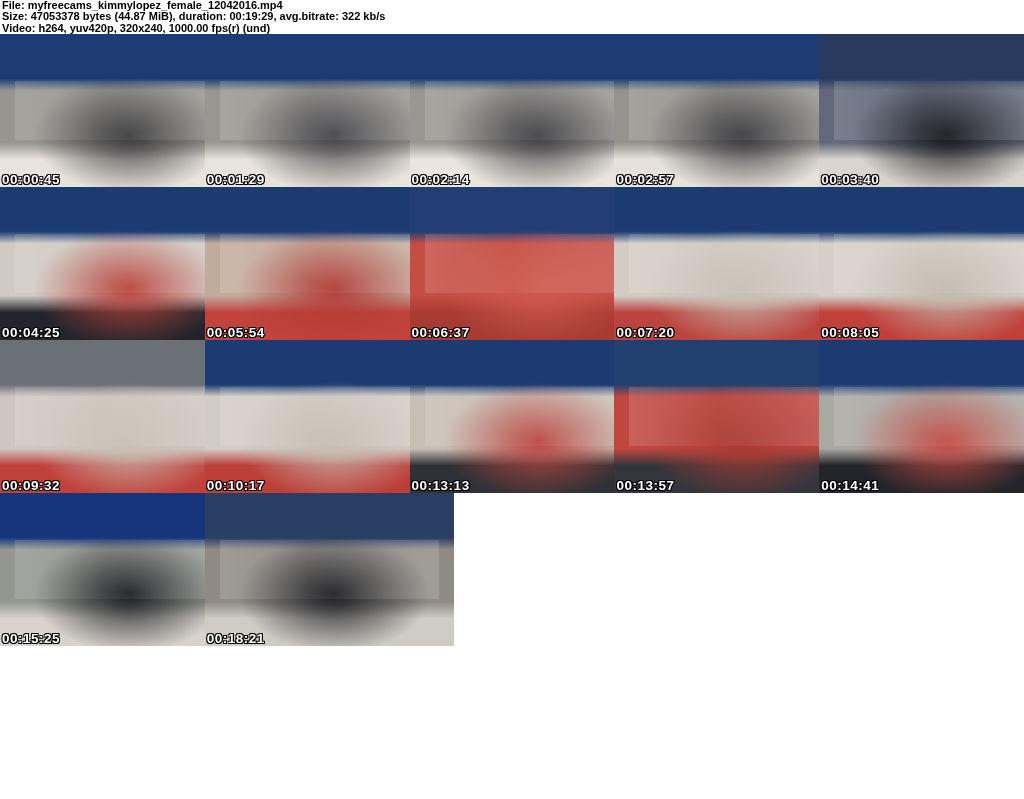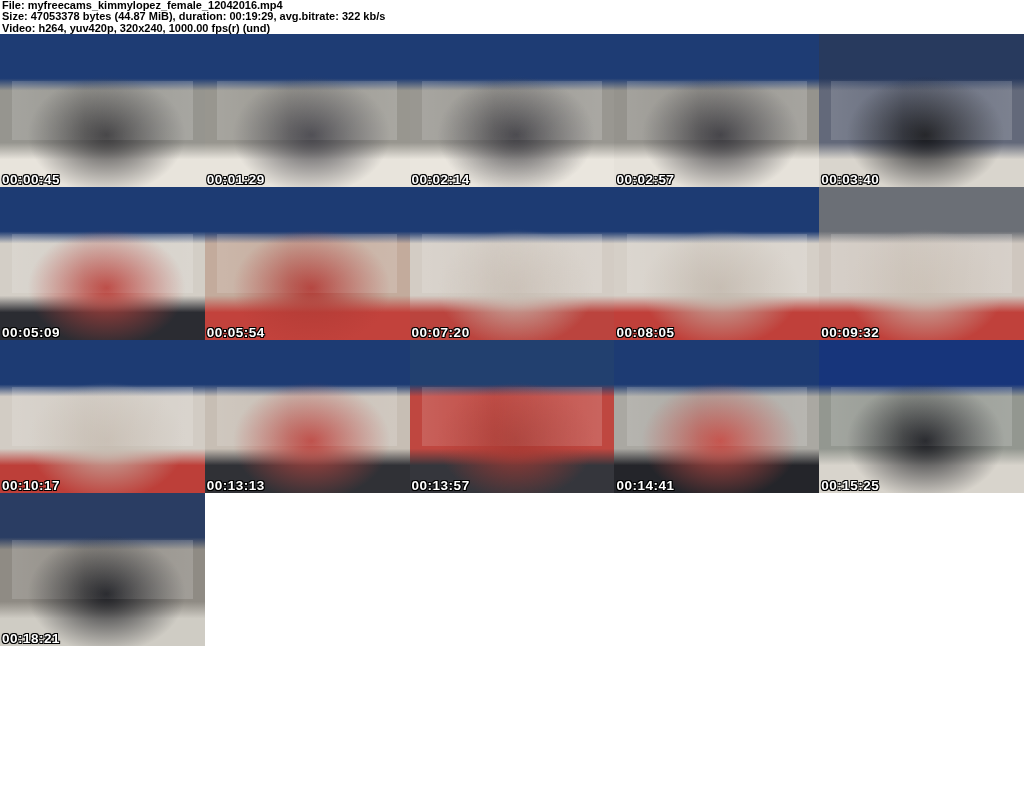--- a/index.html
+++ b/index.html
@@ -43,20 +43,21 @@
     width: 204.8px;
     height: 153px;
     overflow: hidden;
     
     background:
       radial-gradient(ellipse 55% 55% at 52% 66%, var(--figure) 0%, rgba(0,0,0,0) 70%),
       linear-gradient(180deg,
         var(--top) 0%, var(--top) 29%,
         var(--mid) 37%, var(--mid) 71%,
         var(--bottom) 82%, var(--bottom) 100%);
+    padding-left: 44px;
   }
   .tile .poster-hint {
     position: absolute;
     left: 6%;
     top: 31%;
     width: 88%;
     height: 38%;
     background: linear-gradient(90deg, rgba(255,255,255,0.14), rgba(255,255,255,0.04) 40%, rgba(255,255,255,0.16));
     pointer-events: none;
   }
@@ -103,27 +104,31 @@
     <span class="timestamp">00:02:14</span>
   </div>
       <div class="tile" style="--top: #1e3c74; --mid: #95938d; --bottom: #e6e2da; --figure: #3a393e;">
     <div class="poster-hint"></div>
     <span class="timestamp">00:02:57</span>
   </div>
       <div class="tile" style="--top: #283a5e; --mid: #63697a; --bottom: #d9d5cd; --figure: #17181c;">
     <div class="poster-hint"></div>
     <span class="timestamp">00:03:40</span>
   </div>
-      <div class="tile" style="--top: #1d3b73; --mid: #d3cec6; --bottom: #2b2c32; --figure: #b9423c;">
+      <div class="tile" style="--top: #1d3b73; --mid: #cfcac2; --bottom: #24252b; --figure: #b9423c;">
     <div class="poster-hint"></div>
-    <span class="timestamp">00:05:09</span>
+    <span class="timestamp">00:04:25</span>
   </div>
       <div class="tile" style="--top: #1d3b73; --mid: #c3ab9c; --bottom: #c2423c; --figure: #b03a34;">
     <div class="poster-hint"></div>
     <span class="timestamp">00:05:54</span>
+  </div>
+      <div class="tile" style="--top: #223e74; --mid: #c44d44; --bottom: #a83a34; --figure: #cf5a50;">
+    <div class="poster-hint"></div>
+    <span class="timestamp">00:06:37</span>
   </div>
       <div class="tile" style="--top: #1d3b73; --mid: #d3ccc4; --bottom: #bb443e; --figure: #c8beb4;">
     <div class="poster-hint"></div>
     <span class="timestamp">00:07:20</span>
   </div>
       <div class="tile" style="--top: #1d3b73; --mid: #d5cfc7; --bottom: #c0403a; --figure: #c3b9ae;">
     <div class="poster-hint"></div>
     <span class="timestamp">00:08:05</span>
   </div>
       <div class="tile" style="--top: #6b6f76; --mid: #cfc7bf; --bottom: #c0413b; --figure: #c9bfb4;">

